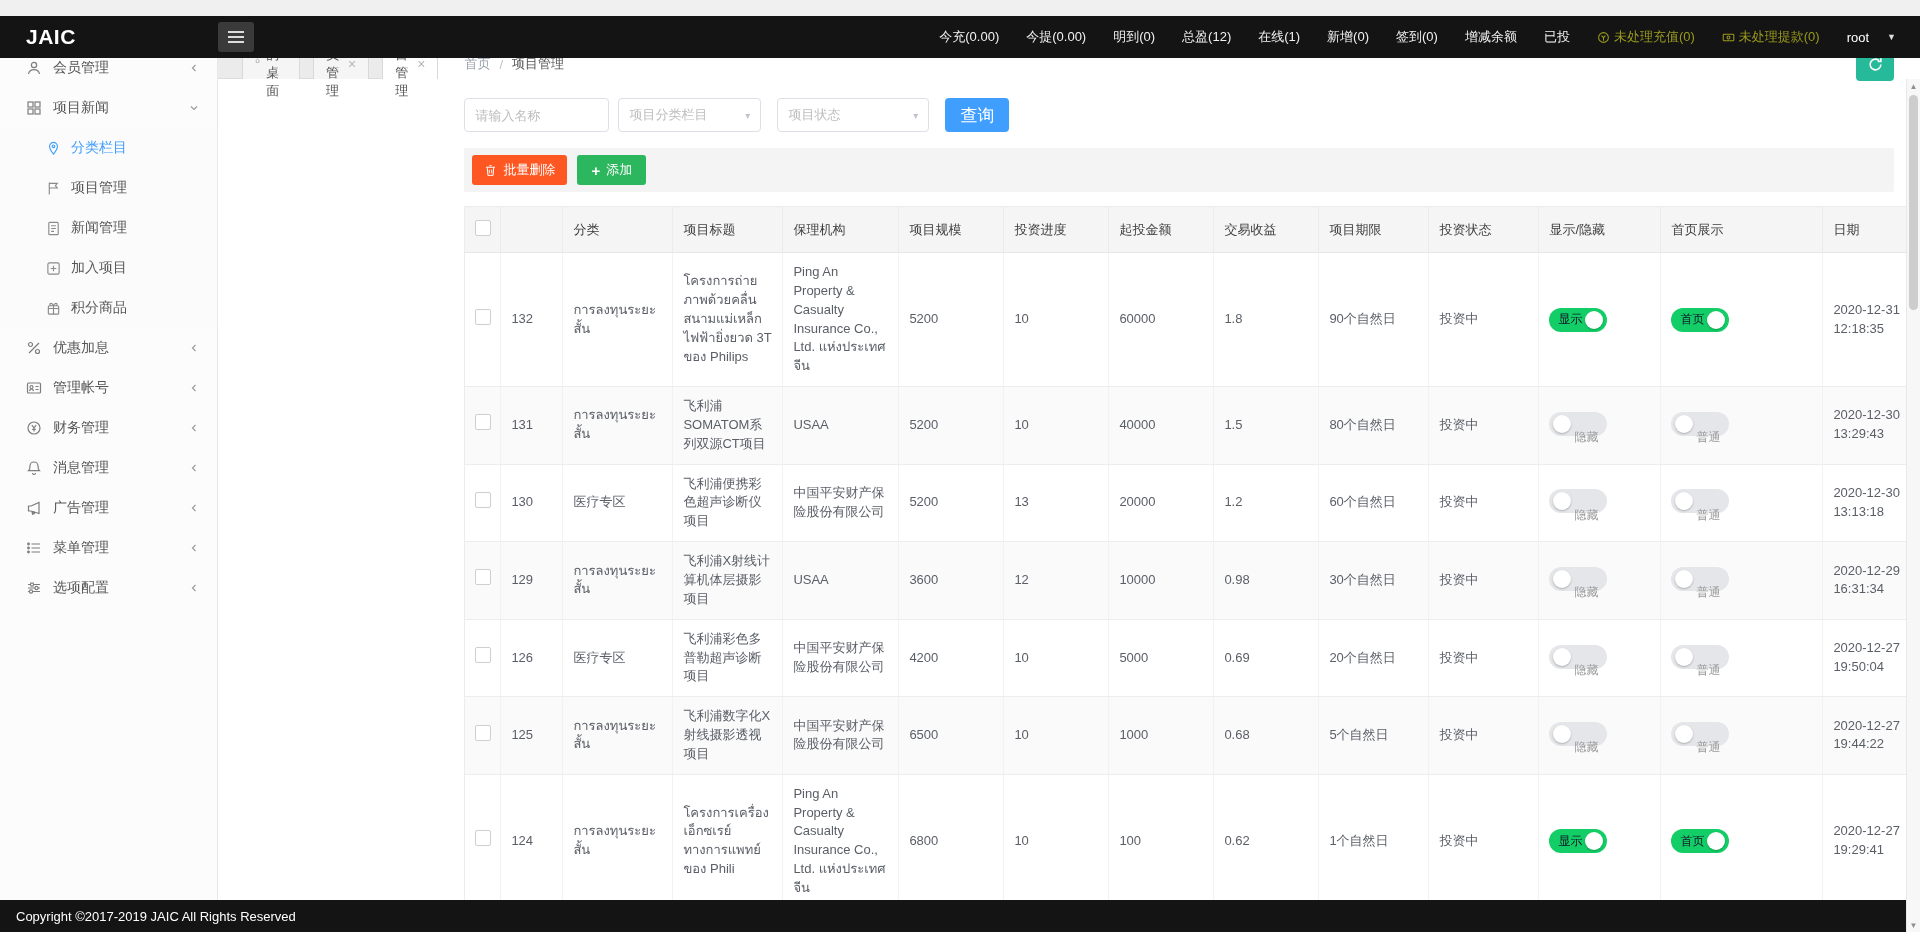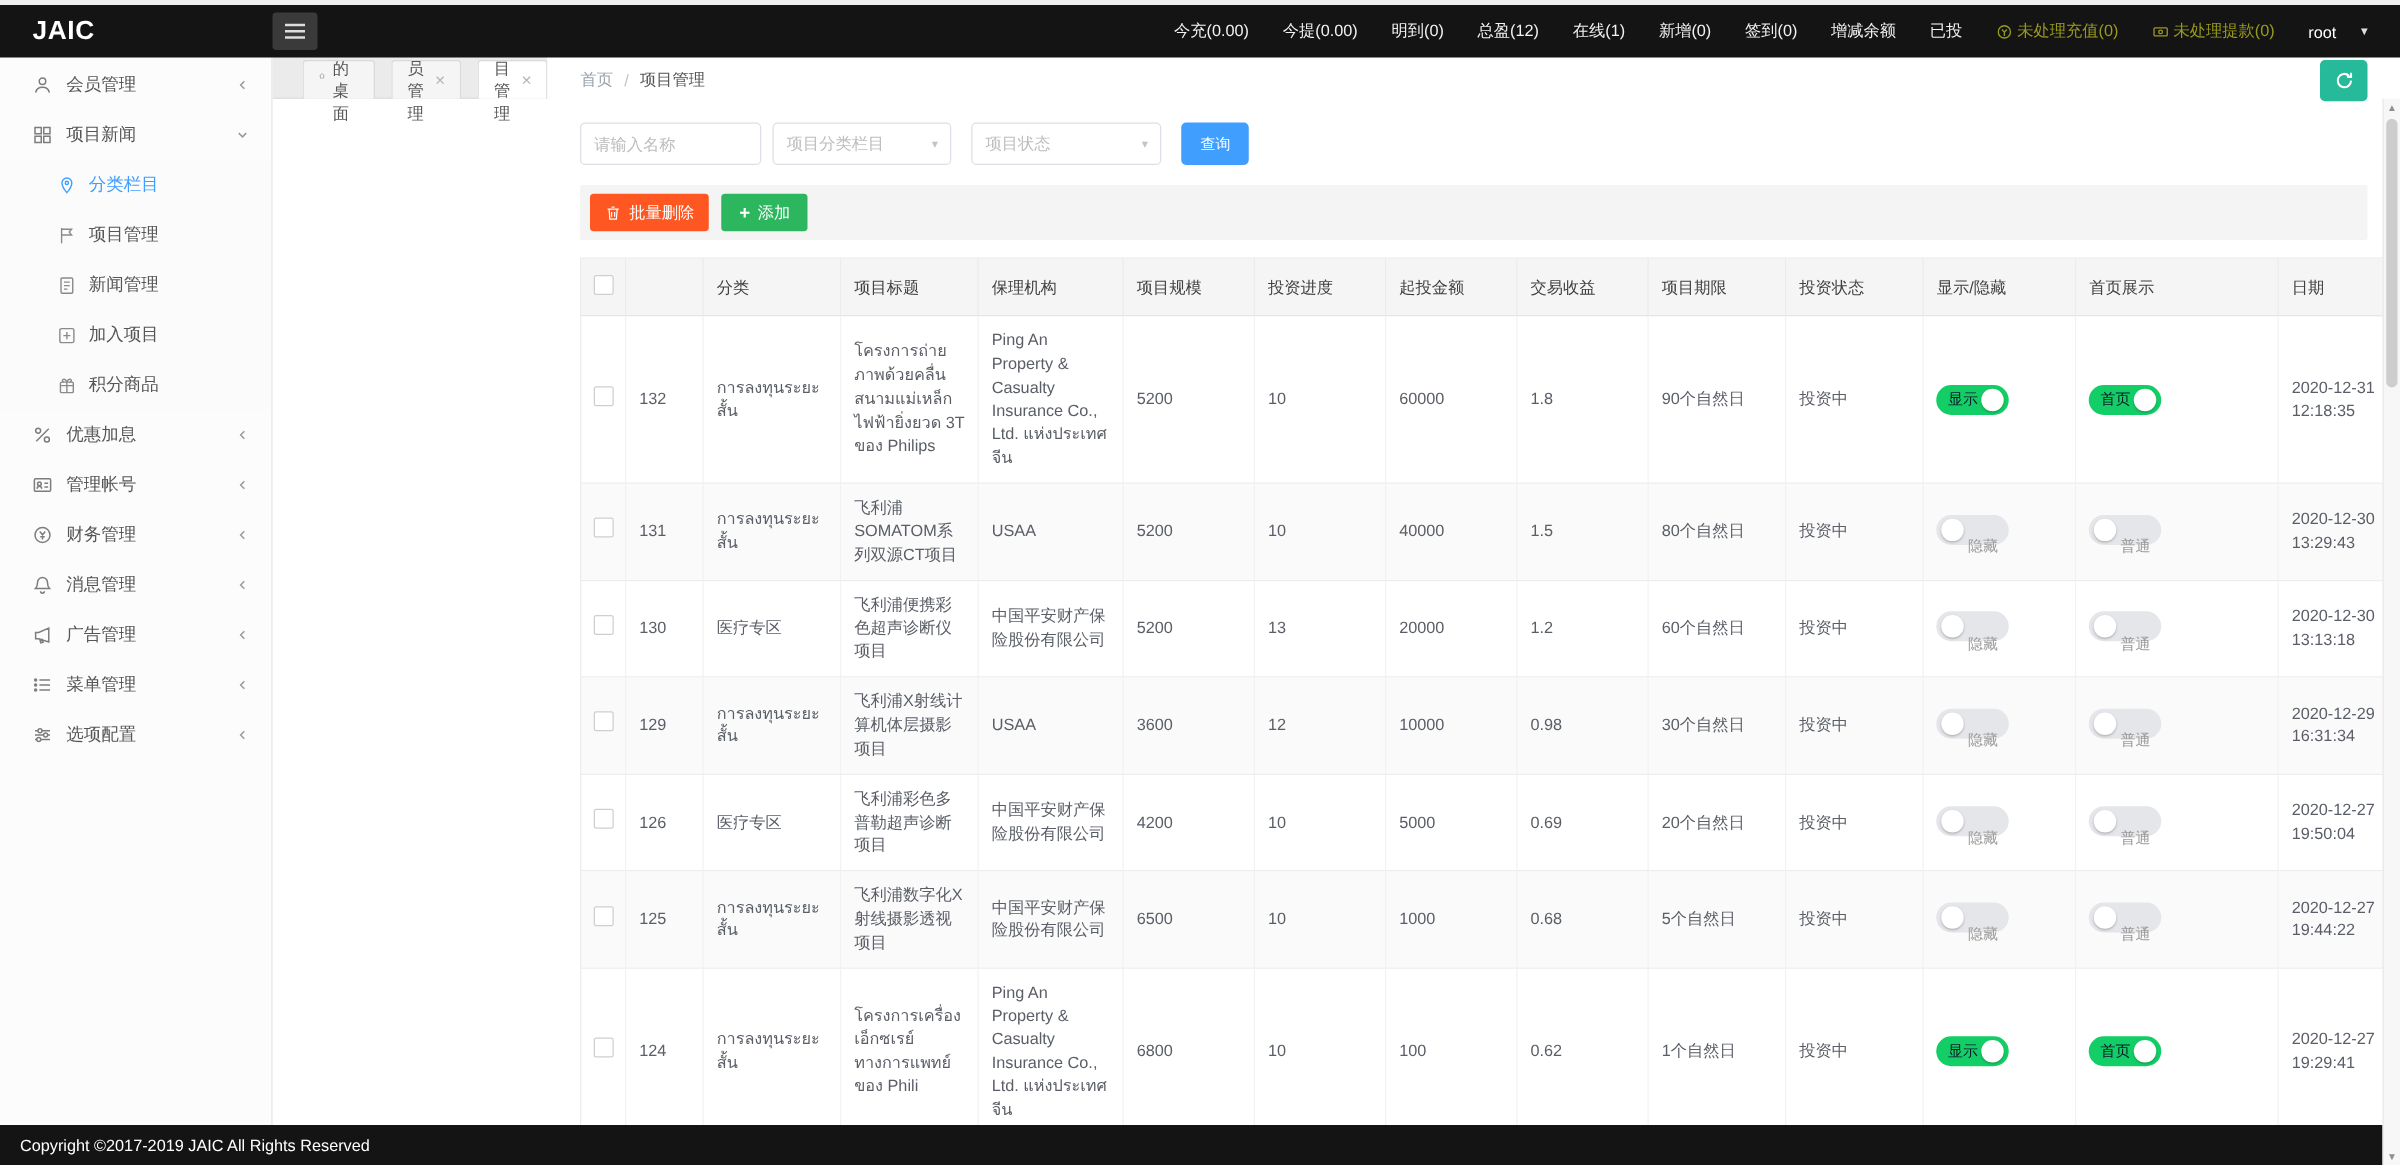--- a/index.html
+++ b/index.html
@@ -4,21 +4,21 @@
 <style>
   * { box-sizing: border-box; margin: 0; padding: 0; }
   html,body { width:1920px; height:932px; overflow:hidden; }
   body {
     font-family: "Liberation Sans", "DejaVu Sans", sans-serif;
     background:#f0f0f0; color:#555; position:relative; font-size:14px;
   }
   svg { display:block; }
 
   
-  .topbar { position:absolute; top:4px; left:0; right:0; height:42px;
+  .topbar { position:absolute; top:16px; left:0; right:0; height:42px;
     background:var(--topbar_bg,#141414); display:flex; align-items:center; z-index:40; color:#eee; }
   .logo { width:218px; padding-left:26px; font-size:21px; font-weight:bold; color:#fff; letter-spacing:.5px; }
   .hamburger { width:36px; height:30px; background:#3a3a3a; border-radius:3px; border:none;
     display:flex; flex-direction:column; justify-content:center; align-items:center; gap:3px; cursor:pointer; }
   .hamburger i { width:16px; height:2px; background:#ddd; }
   .topbar-right { margin-left:auto; display:flex; align-items:center; gap:27px; padding-right:24px; font-size:13px; }
   .topbar-stat { color:#f2f2f2; white-space:nowrap; }
   .topbar-alert { color:var(--alert_text,#9a9a1e); display:inline-flex; align-items:center; gap:4px; white-space:nowrap; cursor:pointer; }
   .topbar-alert svg { width:13px; height:13px; }
   .topbar-user { color:#fff; display:inline-flex; align-items:center; gap:18px; cursor:pointer; }
@@ -60,21 +60,21 @@
   .filters { display:flex; align-items:center; padding:12px 26px 0; gap:0; }
   .f-input { width:145px; height:34px; border:1px solid #dcdfe6; border-radius:4px; padding:0 10px;
     font-size:13px; color:#555; outline:none; font-family:inherit; }
   .f-input::placeholder { color:#bdbdbd; }
   .f-select { height:34px; border:1px solid #dcdfe6; border-radius:4px; padding:0 10px;
     display:flex; align-items:center; justify-content:space-between; color:#bdbdbd; font-size:13px; cursor:pointer; background:#fff; }
   .f-select .arrow { color:#c0c4cc; font-size:10px; margin-left:10px; }
   .sel-cat { width:143px; margin-left:9px; }
   .sel-status { width:152px; margin-left:16px; }
   .btn-search { margin-left:16px; height:34px; padding:0 15px; background:var(--accent,#409eff); color:#fff;
-    border:none; border-radius:4px; font-size:12px; cursor:pointer; font-family:inherit; }
+    border:none; border-radius:4px; font-size:17px; cursor:pointer; font-family:inherit; }
 
   .action-strip { margin:16px 26px 0; background:#f4f4f5; padding:7px 8px; display:flex; gap:10px; border-radius:2px; }
   .btn-del { background:var(--danger,#ff5722); color:#fff; border:none; border-radius:3px; height:30px;
     padding:0 12px; font-size:13px; display:inline-flex; align-items:center; gap:6px; cursor:pointer; font-family:inherit; }
   .btn-add { background:var(--success,#2cb75f); color:#fff; border:none; border-radius:3px; height:30px;
     padding:0 14px; font-size:13px; display:inline-flex; align-items:center; gap:6px; cursor:pointer; font-family:inherit; }
   .btn-del svg { width:13px; height:13px; }
   .btn-add .plus { font-size:15px; font-weight:bold; line-height:1; }
 
   table.grid { margin:14px 26px 0; border-collapse:collapse; table-layout:fixed; width:calc(100% - 52px);

